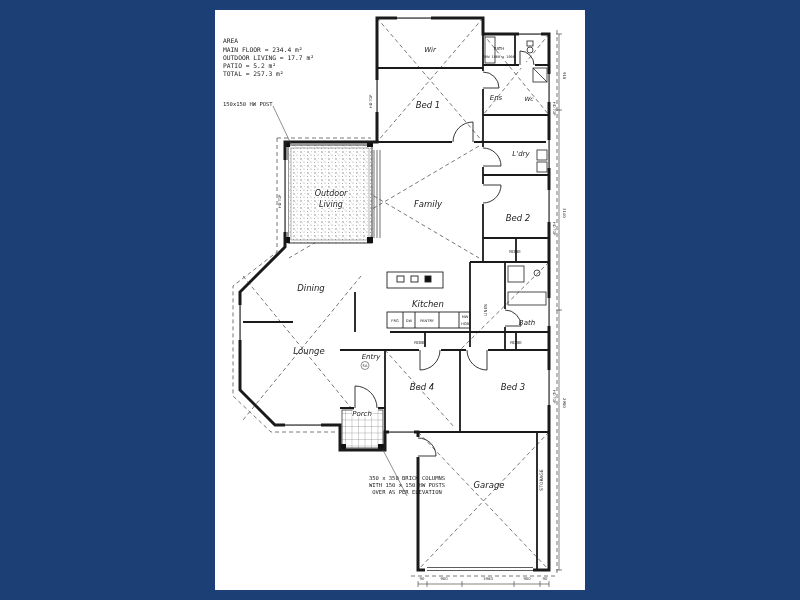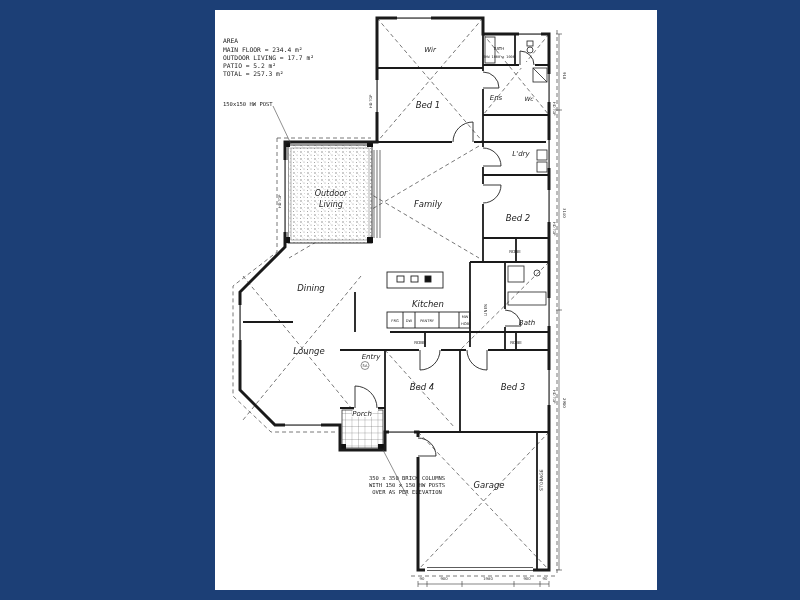--- a/index.html
+++ b/index.html
@@ -3,21 +3,21 @@
 <meta charset="utf-8">
 <style>
   html,body{margin:0;padding:0;}
   body{
     width:800px;height:600px;overflow:hidden;
     background:var(--bg,#1c3f76);
     font-family:"DejaVu Sans",sans-serif;
   }
   .app{position:relative;width:800px;height:600px;background:var(--bg,#1c3f76);}
   .paper{
-    position:absolute;left:215px;top:10px;width:442px;height:580px;
+    position:absolute;left:215px;top:10px;width:370px;height:580px;
     background:var(--paper,#ffffff);
   }
   svg{display:block;}
   text{fill:#1a1a1a;}
   .rl{font-style:italic;font-family:"DejaVu Sans",sans-serif;}
   .mono{font-family:"DejaVu Sans Mono",monospace;font-style:normal;}
   .s85{font-size:8.5px;} .s8{font-size:8px;} .s7{font-size:7px;} .s6{font-size:6px;}
   .s55{font-size:5.5px;} .s45{font-size:4.5px;} .s42{font-size:4.2px;}
   .s40{font-size:4px;} .s38{font-size:3.8px;} .s36{font-size:3.6px;} .s35{font-size:3.5px;}
   .s63{font-size:6.3px;}

